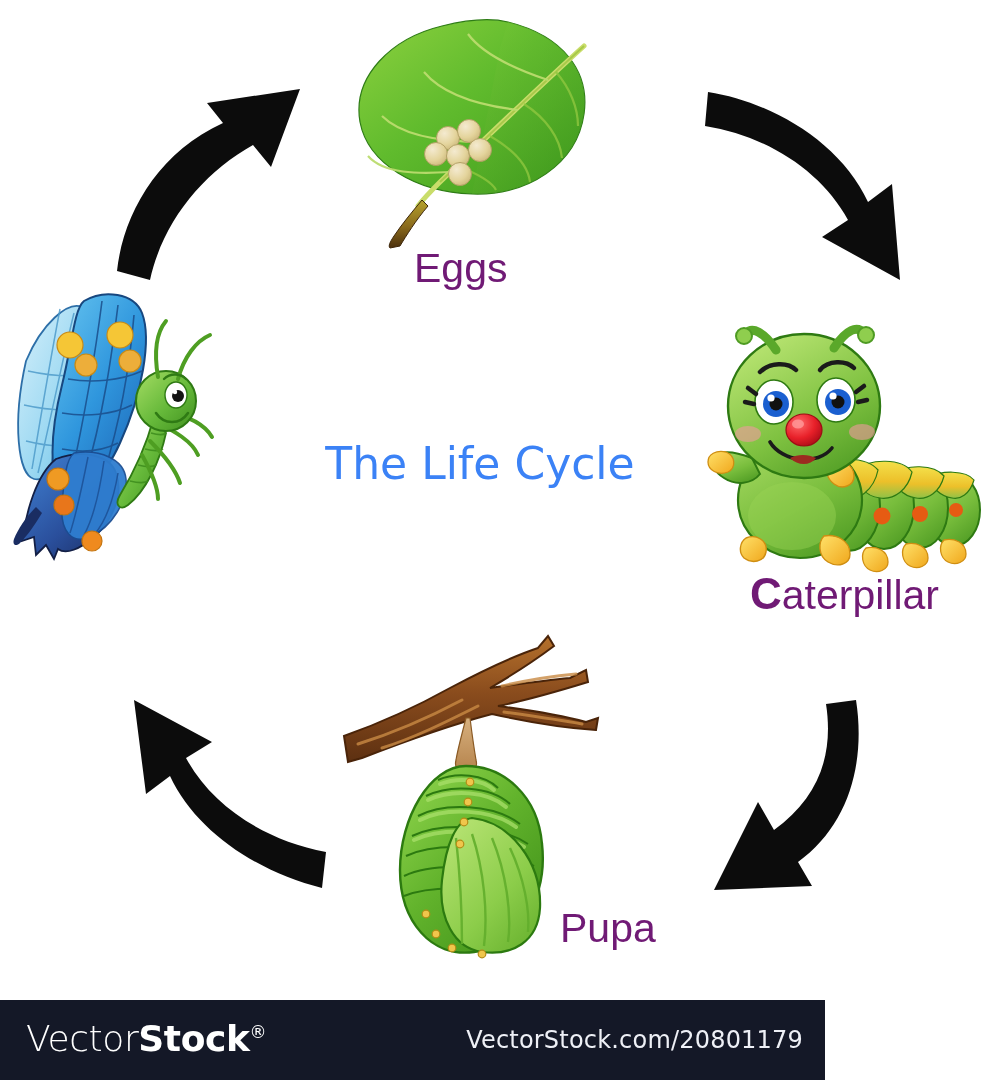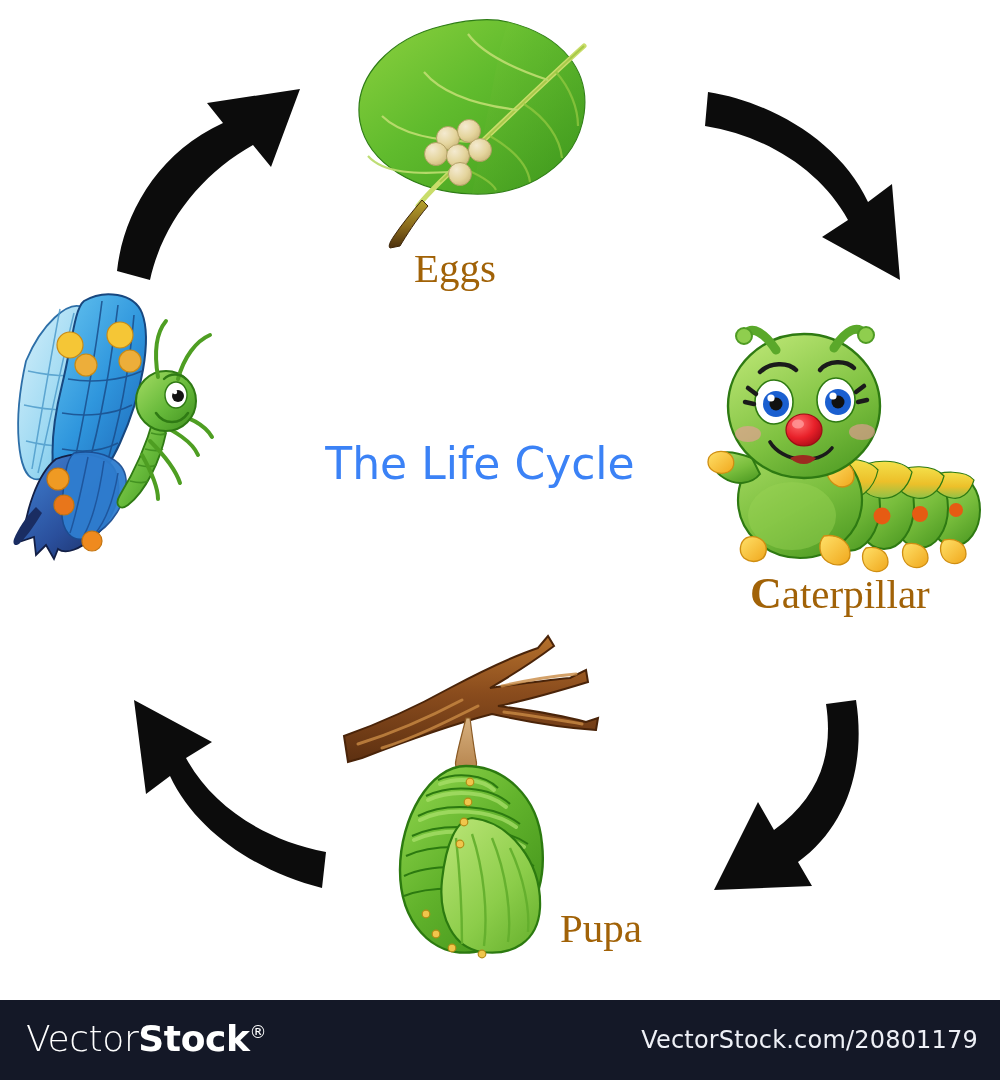--- a/index.html
+++ b/index.html
@@ -14,23 +14,23 @@
     width:1000px; height:1080px;
     background:#ffffff;
   }
 
   
   .abs { position:absolute; }
 
   
   .stage-label{
     position:absolute;
-    color:#a16207;
+    color:#701a75;
     font-size:41px;
-    font-family:Liberation Serif, serif;
+    font-family:Liberation Sans, sans-serif;
     font-weight:400;
     letter-spacing:0px;
     white-space:nowrap;
     line-height:1;
   }
   #label-eggs      { left:414px; top:248px; }
   #label-caterpillar{ left:750px; top:572px; }
   #label-pupa      { left:560px; top:908px; }
   #label-butterfly { left:18px;  top:588px; }
   #label-caterpillar .cap-first{ font-weight:700; font-size:44px; }
@@ -46,21 +46,21 @@
     line-height:1.18;
     font-weight:400;
     font-family:"DejaVu Sans", sans-serif;
   }
   #title .ln{ display:block; white-space:nowrap; }
 
   
   #watermark-bar{
     position:absolute;
     left:0; top:1000px;
-    width:1000px; height:80px;
+    width:825px; height:80px;
     background:#141827;
   }
   #wm-logo{
     position:absolute;
     left:26px; top:17px;
     font-size:36px;
     color:#ffffff;
     font-family:"DejaVu Sans", sans-serif;
     letter-spacing:-0.4px;
     line-height:1.2;

